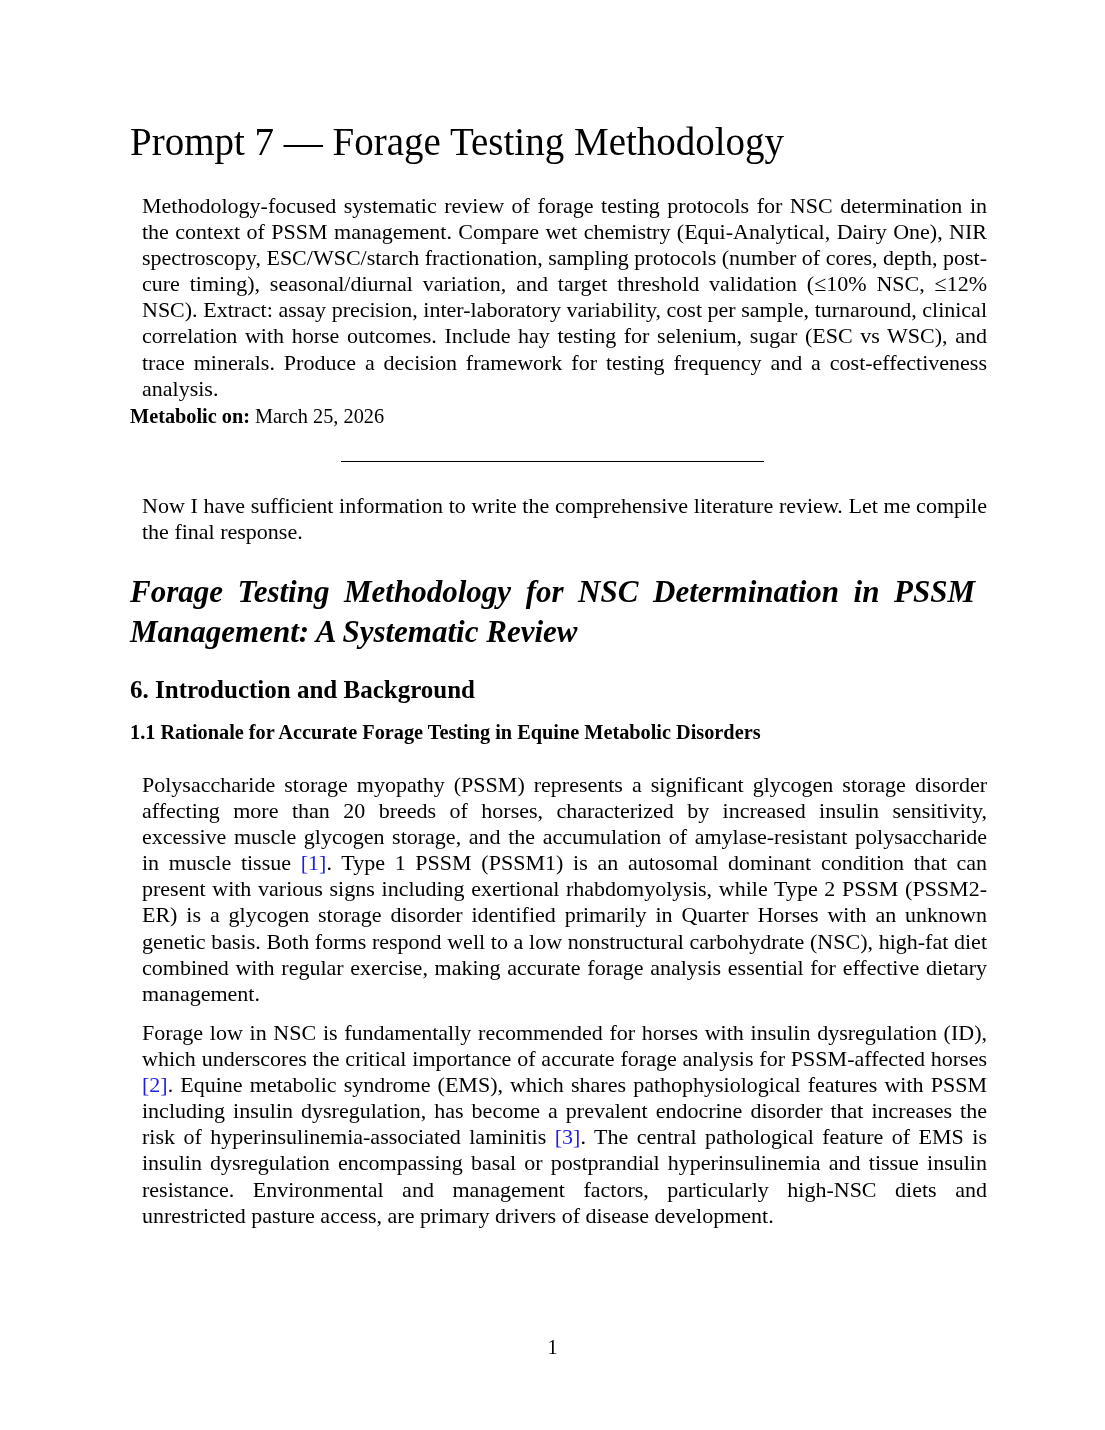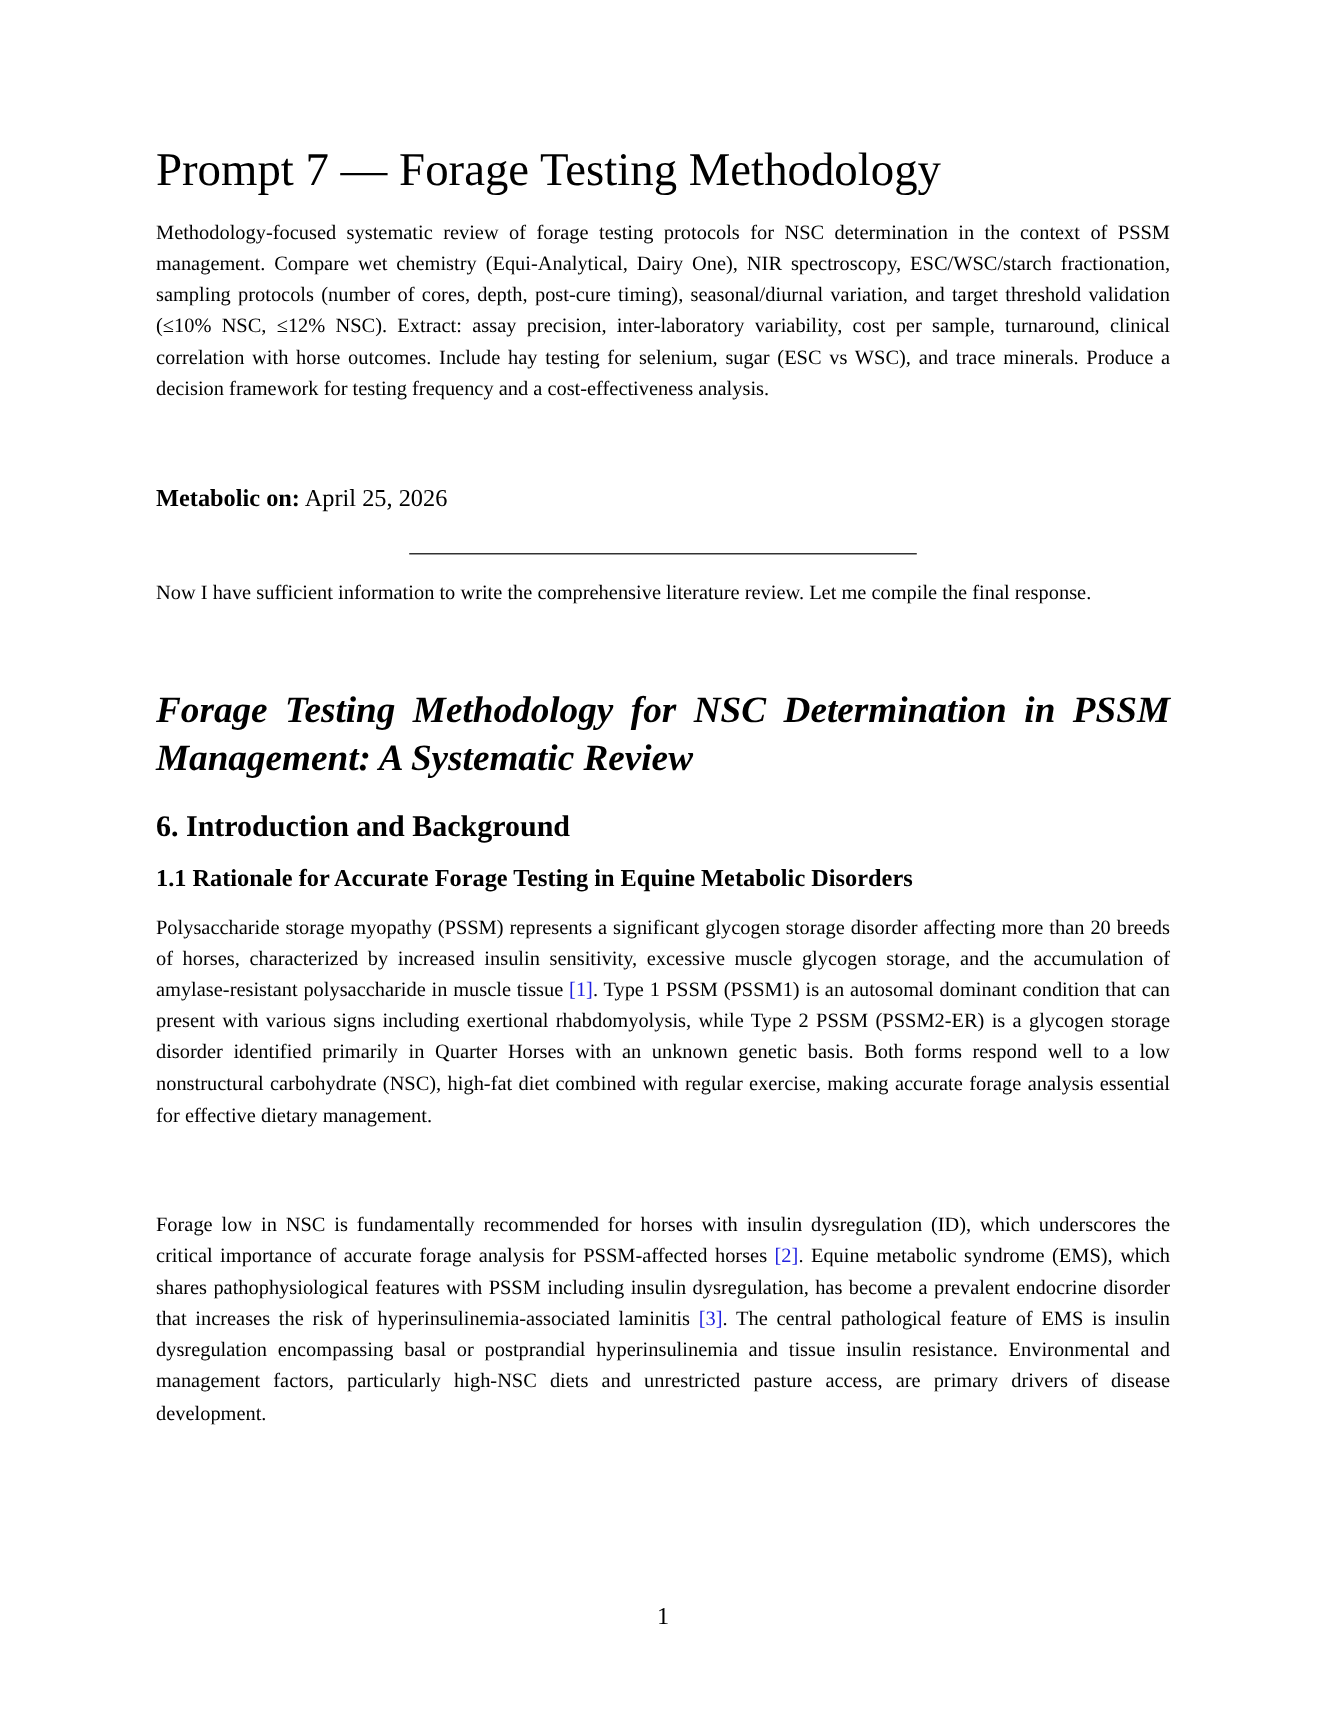--- a/index.html
+++ b/index.html
@@ -1,21 +1,21 @@
 <!DOCTYPE html>
 <html><head>
 <meta charset="utf-8">
 <style>
   html, body { margin: 0; padding: 0; background: #ffffff; }
   body {
     width: 1105px; height: 1430px; position: relative; overflow: hidden;
     font-family: "Liberation Serif", "DejaVu Serif", serif; color: #000;
   }
   .page { position: absolute; left: 130px; top: 0; width: 845px; }
-  p { margin: 0; font-size: 17px; line-height: 26.1px; text-align: justify; hyphens: manual; }
+  p { margin: 12px; font-size: 22px; line-height: 26.1px; text-align: justify; hyphens: manual; }
   h1.prompt-title { position: absolute; top: 122px; left: 0; margin: 0; font-size: 39px; font-weight: normal; line-height: 40px; white-space: nowrap; }
   .prompt-body { position: absolute; top: 181px; left: 0; width: 845px; }
   .generated { position: absolute; top: 403px; left: 0; font-size: 20.3px; line-height: 26px; }
   .generated b { font-weight: bold; }
   .rule { position: absolute; top: 461px; left: 211px; width: 423px; height: 0; border-top: 1.3px solid #000; }
   .intro { position: absolute; top: 481px; left: 0; width: 845px; }
   h1.main-title { position: absolute; top: 572px; left: 0; width: 845px; margin: 0; font-size: 31px; font-weight: bold; line-height: 40px; text-align: justify; text-align-last: left; font-style: italic; }
   h2.section { position: absolute; top: 674px; left: 0; margin: 0; font-size: 25px; font-weight: bold; line-height: 32px; white-space: nowrap; }
   h3.subsection { position: absolute; top: 719px; left: 0; margin: 0; font-size: 20.3px; font-weight: bold; line-height: 26px; white-space: nowrap; }
   .para1 { position: absolute; top: 760px; left: 0; width: 845px; }
@@ -24,21 +24,21 @@
   .page-number { position: absolute; top: 1334px; left: 0; width: 1105px; text-align: center; font-size: 20.3px; line-height: 26px; }
 </style>
 </head>
 <body>
 
 <div class="page">
   <h1 class="prompt-title">Prompt 7 — Forage Testing Methodology</h1>
   <p class="prompt-body">Methodology-focused systematic review of forage testing protocols for NSC determina­tion in the context of PSSM management. Compare wet chemistry (Equi-Analytical, Dairy One), NIR spectroscopy, ESC/WSC/starch fractionation, sampling protocols (number of cores, depth, post-cure timing), seasonal/diurnal variation, and target threshold valida­tion (≤10% NSC, ≤12% NSC). Extract:  assay precision, inter-laboratory variability, cost per sample, turnaround, clinical correlation with horse outcomes. Include hay testing for selenium, sugar (ESC vs WSC), and trace minerals.  Produce a decision framework for testing frequency and a cost-effectiveness analysis.</p>
   <div class="generated">
     <b>Metabolic on:</b>
-    <span>April 25, 2026</span>
+    <span>March 25, 2026</span>
   </div>
   <div class="rule"></div>
   <p class="intro">Now I have sufficient information to write the comprehensive literature review.  Let me compile the final response.</p>
   <h1 class="main-title">Forage Testing Methodology for NSC Determination in PSSM Management: A Systematic Review</h1>
   <h2 class="section">6. Introduction and Background</h2>
   <h3 class="subsection">1.1 Rationale for Accurate Forage Testing in Equine Metabolic Disorders</h3>
   <p class="para1"><span>Polysaccharide storage myopathy (PSSM) represents a significant glycogen storage disor­der affecting more than 20 breeds of horses, characterized by increased insulin sensitivity, excessive muscle glycogen storage, and the accumulation of amylase-resistant polysaccha­ride in muscle tissue </span><a class="cite">[1]</a><span>. Type 1 PSSM (PSSM1) is an autosomal dominant condition that can present with various signs including exertional rhabdomyolysis, while Type 2 PSSM (PSSM2-ER) is a glycogen storage disorder identified primarily in Quarter Horses with an unknown genetic basis.  Both forms respond well to a low nonstructural carbohydrate (NSC), high-fat diet combined with regular exercise, making accurate forage analysis es­sential for effective dietary management.</span></p>
   <p class="para2"><span>Forage low in NSC is fundamentally recommended for horses with insulin dysregula­tion (ID), which underscores the critical importance of accurate forage analysis for PSSM-affected horses </span><a class="cite">[2]</a><span>. Equine metabolic syndrome (EMS), which shares pathophysiological features with PSSM including insulin dysregulation, has become a prevalent endocrine disorder that increases the risk of hyperinsulinemia-associated laminitis </span><a class="cite">[3]</a><span>.  The central pathological feature of EMS is insulin dysregulation encompassing basal or postprandial hyperinsulinemia and tissue insulin resistance.  Environmental and management factors, particularly high-NSC diets and unrestricted pasture access, are primary drivers of disease development.</span></p>
 </div>
 <div class="page-number">1</div>

